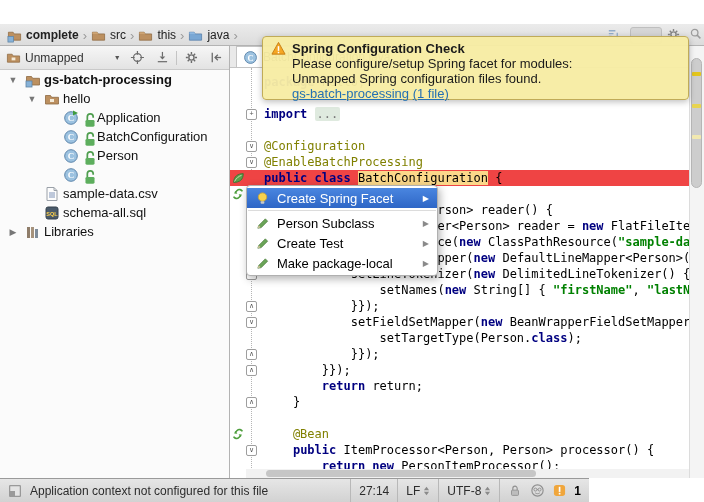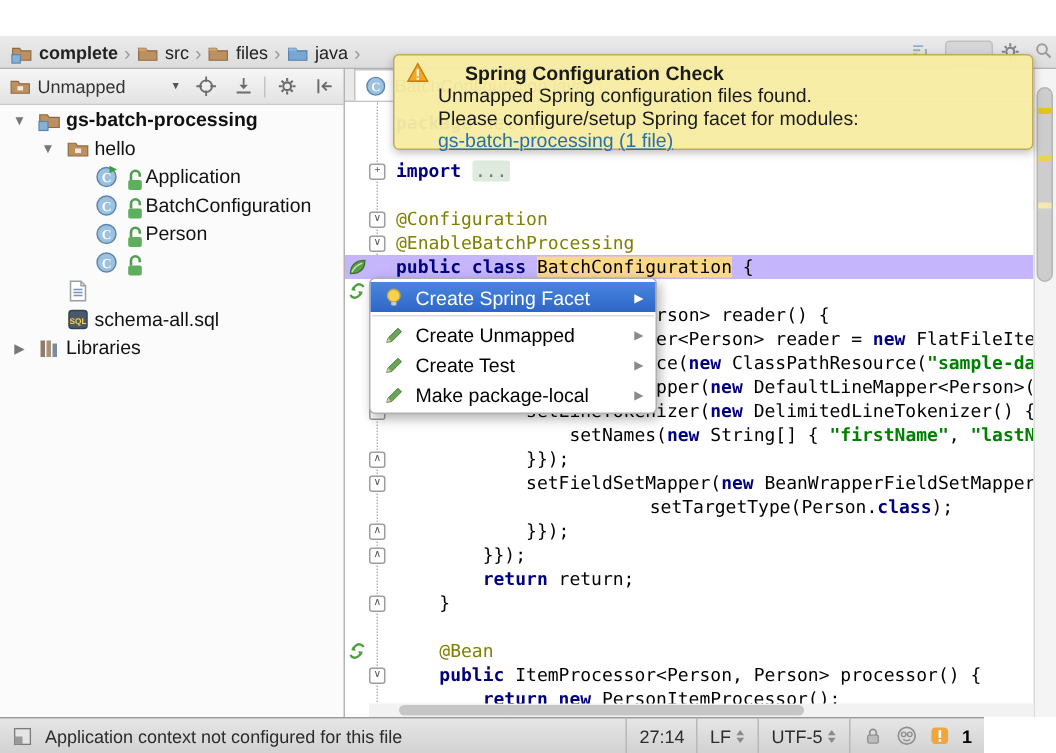--- a/index.html
+++ b/index.html
@@ -51,21 +51,21 @@
   
   #tabbar{position:absolute;left:0;top:0;right:15px;height:22px;background:#e9e9e9;border-bottom:1px solid #c4c4c4;box-sizing:border-box;}
   #tab-active{position:absolute;left:6px;top:0;height:21px;background:#ffffff;border:1px solid #c4c4c4;border-bottom:none;
      display:flex;align-items:center;gap:5px;padding:0 10px 0 6px;font-size:12px;color:#222;box-sizing:border-box;}
   #tab-active .ticon{width:15px;height:15px;}
 
   
   .code-line{position:absolute;left:0;right:15px;height:16px;line-height:16px;
      font-family:"DejaVu Sans Mono",monospace;font-size:12px;color:#000;
      white-space:pre;overflow:hidden;padding-left:34px;box-sizing:border-box;}
-  .code-line.cur{background:#c4b5fd;}
+  .code-line.cur{background:#ef4444;}
   .kw{color:#000080;font-weight:bold;}
   .ann{color:#808000;}
   .str{color:#008000;font-weight:bold;}
   .p{color:#000;}
   .fold-text{color:#7a7a7a;background:#dfeadf;border-radius:2px;padding:0 2px;}
   .hl{background:#fbd88a;}
   #fold-guide{position:absolute;left:21px;top:22px;bottom:10px;width:1px;border-left:1px dotted #b5b5b5;}
   .fold-mark{position:absolute;left:16px;width:9px;height:9px;background:#fff;border:1px solid #9e9e9e;border-radius:2px;
      font-size:7px;line-height:8px;text-align:center;color:#555;z-index:3;}
   .gutter-icon{position:absolute;left:1px;width:14px;height:14px;z-index:3;}
@@ -74,39 +74,39 @@
   #vstripe{position:absolute;right:0;top:0;width:15px;bottom:0;background:#f4f4f4;border-left:1px solid #dcdcdc;box-sizing:border-box;}
   #vthumb{position:absolute;right:2px;top:12px;width:11px;height:130px;background:#cdcdcd;border:1px solid #b5b5b5;border-radius:6px;box-sizing:border-box;}
   .stripe-mark{position:absolute;right:3px;width:9px;height:4px;border-radius:1px;}
   #hscroll{position:absolute;left:16px;right:15px;bottom:0;height:9px;background:#f2f2f2;}
   #hthumb{position:absolute;left:20px;top:1px;width:270px;height:7px;background:#c6c6c6;border-radius:4px;}
 
   
   #balloon{position:absolute;left:262px;top:36px;width:427px;height:64px;z-index:40;
     background:rgba(247,236,163,0.96);border:1px solid #c0ab58;border-radius:4px;
     box-shadow:0 2px 6px rgba(0,0,0,0.25);box-sizing:border-box;padding:4px 8px 4px 8px;font-size:13px;color:#1a1a1a;}
-  #balloon-title-row{display:flex;align-items:center;gap:24px;}
+  #balloon-title-row{display:flex;align-items:center;gap:6px;}
   #balloon-warning-icon{width:15px;height:15px;}
   #balloon-title{font-weight:bold;}
   .balloon-line{margin-left:21px;line-height:15px;}
   .balloon-link{color:#2470b3;text-decoration:underline;cursor:pointer;}
 
   
   #ctx-menu{position:absolute;left:246px;top:185px;width:192px;z-index:30;
     background:#ffffff;border:1px solid #b0b0b0;border-radius:4px;box-shadow:2px 3px 8px rgba(0,0,0,0.3);
     padding:2px 0;font-size:13px;box-sizing:border-box;}
   .menu-item{position:relative;height:20px;display:flex;align-items:center;gap:7px;padding:0 8px;cursor:default;}
   .menu-item .ticon{width:15px;height:15px;}
   .menu-item.selected{background:linear-gradient(#4a86e0,#2e66c6);color:#fff;}
   .menu-arrow{position:absolute;right:8px;font-size:8px;color:#8a8a8a;}
   .menu-item.selected .menu-arrow{color:#fff;}
   .menu-sep{height:1px;background:#dcdcdc;margin:2px 1px;}
 
   
-  #statusbar{position:absolute;left:0;bottom:0;width:656px;height:24px;
+  #statusbar{position:absolute;left:0;bottom:0;width:589px;height:24px;
     background:linear-gradient(#e6e6e6,#d2d2d2);border-top:1px solid #9a9a9a;box-sizing:border-box;
     display:flex;align-items:center;font-size:12px;color:#2c2c2c;}
   #status-toggle-icon{width:14px;height:14px;margin:0 8px;}
   #status-message{flex:0 0 auto;}
   #status-spacer{flex:1;}
   .status-cell{display:flex;align-items:center;gap:3px;height:100%;padding:0 8px;border-left:1px solid #b8b8b8;}
   .status-cell .ticon{display:inline-block;}
   .updown{width:7px;height:12px;}
   #warn-count{font-weight:bold;font-size:12px;color:#000;}
 
@@ -141,21 +141,21 @@
           <span>src</span>
         </span>
         <span class="crumb-sep">›</span>
         <span class="crumb">
           <span class="ticon">
             <svg viewBox="0 0 16 16">
               <path fill="#bc9060" stroke="#8e6a42" stroke-width="0.8" d="M1.5 4.5h5l1.2 1.8h6.8v6.7h-13z"></path>
               <path fill="#cda474" d="M1.5 4.5h5l1.2 1.8H1.5z"></path>
             </svg>
           </span>
-          <span>files</span>
+          <span>this</span>
         </span>
         <span class="crumb-sep">›</span>
         <span class="crumb">
           <span class="ticon">
             <svg viewBox="0 0 16 16">
               <path fill="#79a7d4" stroke="#557ea8" stroke-width="0.8" d="M1.5 4.5h5l1.2 1.8h6.8v6.7h-13z"></path>
               <path fill="#8fb8e0" d="M1.5 4.5h5l1.2 1.8H1.5z"></path>
             </svg>
           </span>
           <span>java</span>
@@ -310,20 +310,21 @@
           </span>
         </div>
         <div class="tree-row">
           <span class="ticon" style="left:44px">
             <svg viewBox="0 0 16 16">
               <path d="M3 1.5h7l3 3v10H3z" fill="#fdfdfd" stroke="#9aa0a8"></path>
               <path d="M10 1.5v3h3" fill="none" stroke="#9aa0a8"></path>
               <path d="M5 7h6M5 9h6M5 11h6" stroke="#7f93b8" stroke-width="1"></path>
             </svg>
           </span>
+          <span class="tree-label" style="left:63px;">sample-data.csv</span>
         </div>
         <div class="tree-row">
           <span class="ticon" style="left:44px">
             <svg viewBox="0 0 16 16">
               <rect x="2" y="2" width="12" height="12" rx="2" fill="#4a5a6a" stroke="#35414d"></rect>
               <text x="8" y="10.8" font-size="5.5" font-weight="bold" text-anchor="middle" fill="#ffd24a" font-family="Liberation Sans,sans-serif">SQL</text>
             </svg>
           </span>
           <span class="tree-label" style="left:63px;">schema-all.sql</span>
         </div>
@@ -387,21 +388,21 @@
         <div class="code-line" style="top: 188px;"><span class="p">        reader.setResource(</span><span class="kw">new</span><span class="p"> ClassPathResource(</span><span class="str">"sample-data.csv"</span></div>
         <div class="code-line" style="top: 204px;"><span class="p">        reader.setLineMapper(</span><span class="kw">new</span><span class="p"> DefaultLineMapper&lt;Person&gt;() {{</span></div>
         <div class="fold-mark" style="top: 207px;">∨</div>
         <div class="code-line" style="top: 220px;"><span class="p">            setLineTokenizer(</span><span class="kw">new</span><span class="p"> DelimitedLineTokenizer() {{</span></div>
         <div class="fold-mark" style="top: 223px;">∨</div>
         <div class="code-line" style="top: 236px;"><span class="p">                setNames(</span><span class="kw">new</span><span class="p"> String[] { </span><span class="str">"firstName"</span><span class="p">, </span><span class="str">"lastName"</span></div>
         <div class="code-line" style="top: 252px;"><span class="p">            }});</span></div>
         <div class="fold-mark" style="top: 255px;">∧</div>
         <div class="code-line" style="top: 268px;"><span class="p">            setFieldSetMapper(</span><span class="kw">new</span><span class="p"> BeanWrapperFieldSetMapper&lt;Person&gt;() {{</span></div>
         <div class="fold-mark" style="top: 271px;">∨</div>
-        <div class="code-line" style="top: 284px; text-align: center;"><span class="p">                setTargetType(Person.</span><span class="kw">class</span><span class="p">);</span></div>
+        <div class="code-line" style="top: 284px;"><span class="p">                setTargetType(Person.</span><span class="kw">class</span><span class="p">);</span></div>
         <div class="code-line" style="top: 300px;"><span class="p">            }});</span></div>
         <div class="fold-mark" style="top: 303px;">∧</div>
         <div class="code-line" style="top: 316px;"><span class="p">        }});</span></div>
         <div class="fold-mark" style="top: 319px;">∧</div>
         <div class="code-line" style="top: 332px;"><span class="p">        </span><span class="kw">return</span><span class="p"> return;</span></div>
         <div class="code-line" style="top: 348px;"><span class="p">    }</span></div>
         <div class="fold-mark" style="top: 351px;">∧</div>
         <div class="code-line" style="top: 364px;"></div>
         <div class="code-line" style="top: 380px;"><span class="ann">    @Bean</span></div>
         <span class="gutter-icon ticon" style="top: 381px;">
@@ -431,22 +432,22 @@
     <div id="balloon-title-row">
       <span id="balloon-warning-icon" class="ticon">
           <svg viewBox="0 0 16 16">
             <path d="M8 1.5 15 14H1z" fill="#f5a623" stroke="#c57d12"></path>
             <rect x="7.2" y="5.5" width="1.6" height="5" fill="#fff"></rect>
             <rect x="7.2" y="11.5" width="1.6" height="1.6" fill="#fff"></rect>
           </svg>
         </span>
       <span id="balloon-title">Spring Configuration Check</span>
     </div>
+    <div class="balloon-line">Please configure/setup Spring facet for modules:</div>
     <div class="balloon-line">Unmapped Spring configuration files found.</div>
-    <div class="balloon-line">Please configure/setup Spring facet for modules:</div>
     <div class="balloon-line">
       <span class="balloon-link">gs-batch-processing</span>
       <span> </span>
       <span class="balloon-link">(1 file)</span>
     </div>
   </div>
 
   <div id="ctx-menu">
       <div class="menu-item selected">
         <span class="ticon">
@@ -459,21 +460,21 @@
         <span class="menu-arrow">▶</span>
       </div>
       <div class="menu-sep"></div>
       <div class="menu-item">
         <span class="ticon">
           <svg viewBox="0 0 16 16">
             <path d="M3 13l1-3 7-7 2.5 2.5-7 7z" fill="#6aa457" stroke="#4d7a3f" stroke-width="0.7"></path>
             <path d="M3 13l1-3 2 2z" fill="#d9c6a0"></path>
           </svg>
         </span>
-        <span>Create Unmapped</span>
+        <span>Person Subclass</span>
         <span class="menu-arrow">▶</span>
       </div>
       <div class="menu-item">
         <span class="ticon">
           <svg viewBox="0 0 16 16">
             <path d="M3 13l1-3 7-7 2.5 2.5-7 7z" fill="#6aa457" stroke="#4d7a3f" stroke-width="0.7"></path>
             <path d="M3 13l1-3 2 2z" fill="#d9c6a0"></path>
           </svg>
         </span>
         <span>Create Test</span>
@@ -506,21 +507,21 @@
     <span class="status-cell">
       <span>LF</span>
       <span class="ticon updown">
           <svg viewBox="0 0 8 14">
             <path d="M4 2 7 6H1z" fill="#8a8a8a"></path>
             <path d="M4 12 1 8h6z" fill="#8a8a8a"></path>
           </svg>
         </span>
     </span>
     <span class="status-cell">
-      <span>UTF-5</span>
+      <span>UTF-8</span>
       <span class="ticon updown">
           <svg viewBox="0 0 8 14">
             <path d="M4 2 7 6H1z" fill="#8a8a8a"></path>
             <path d="M4 12 1 8h6z" fill="#8a8a8a"></path>
           </svg>
         </span>
     </span>
     <span class="status-cell" style="gap:8px;">
       <span class="ticon" style="width:14px;height:14px;">
           <svg viewBox="0 0 16 16">

